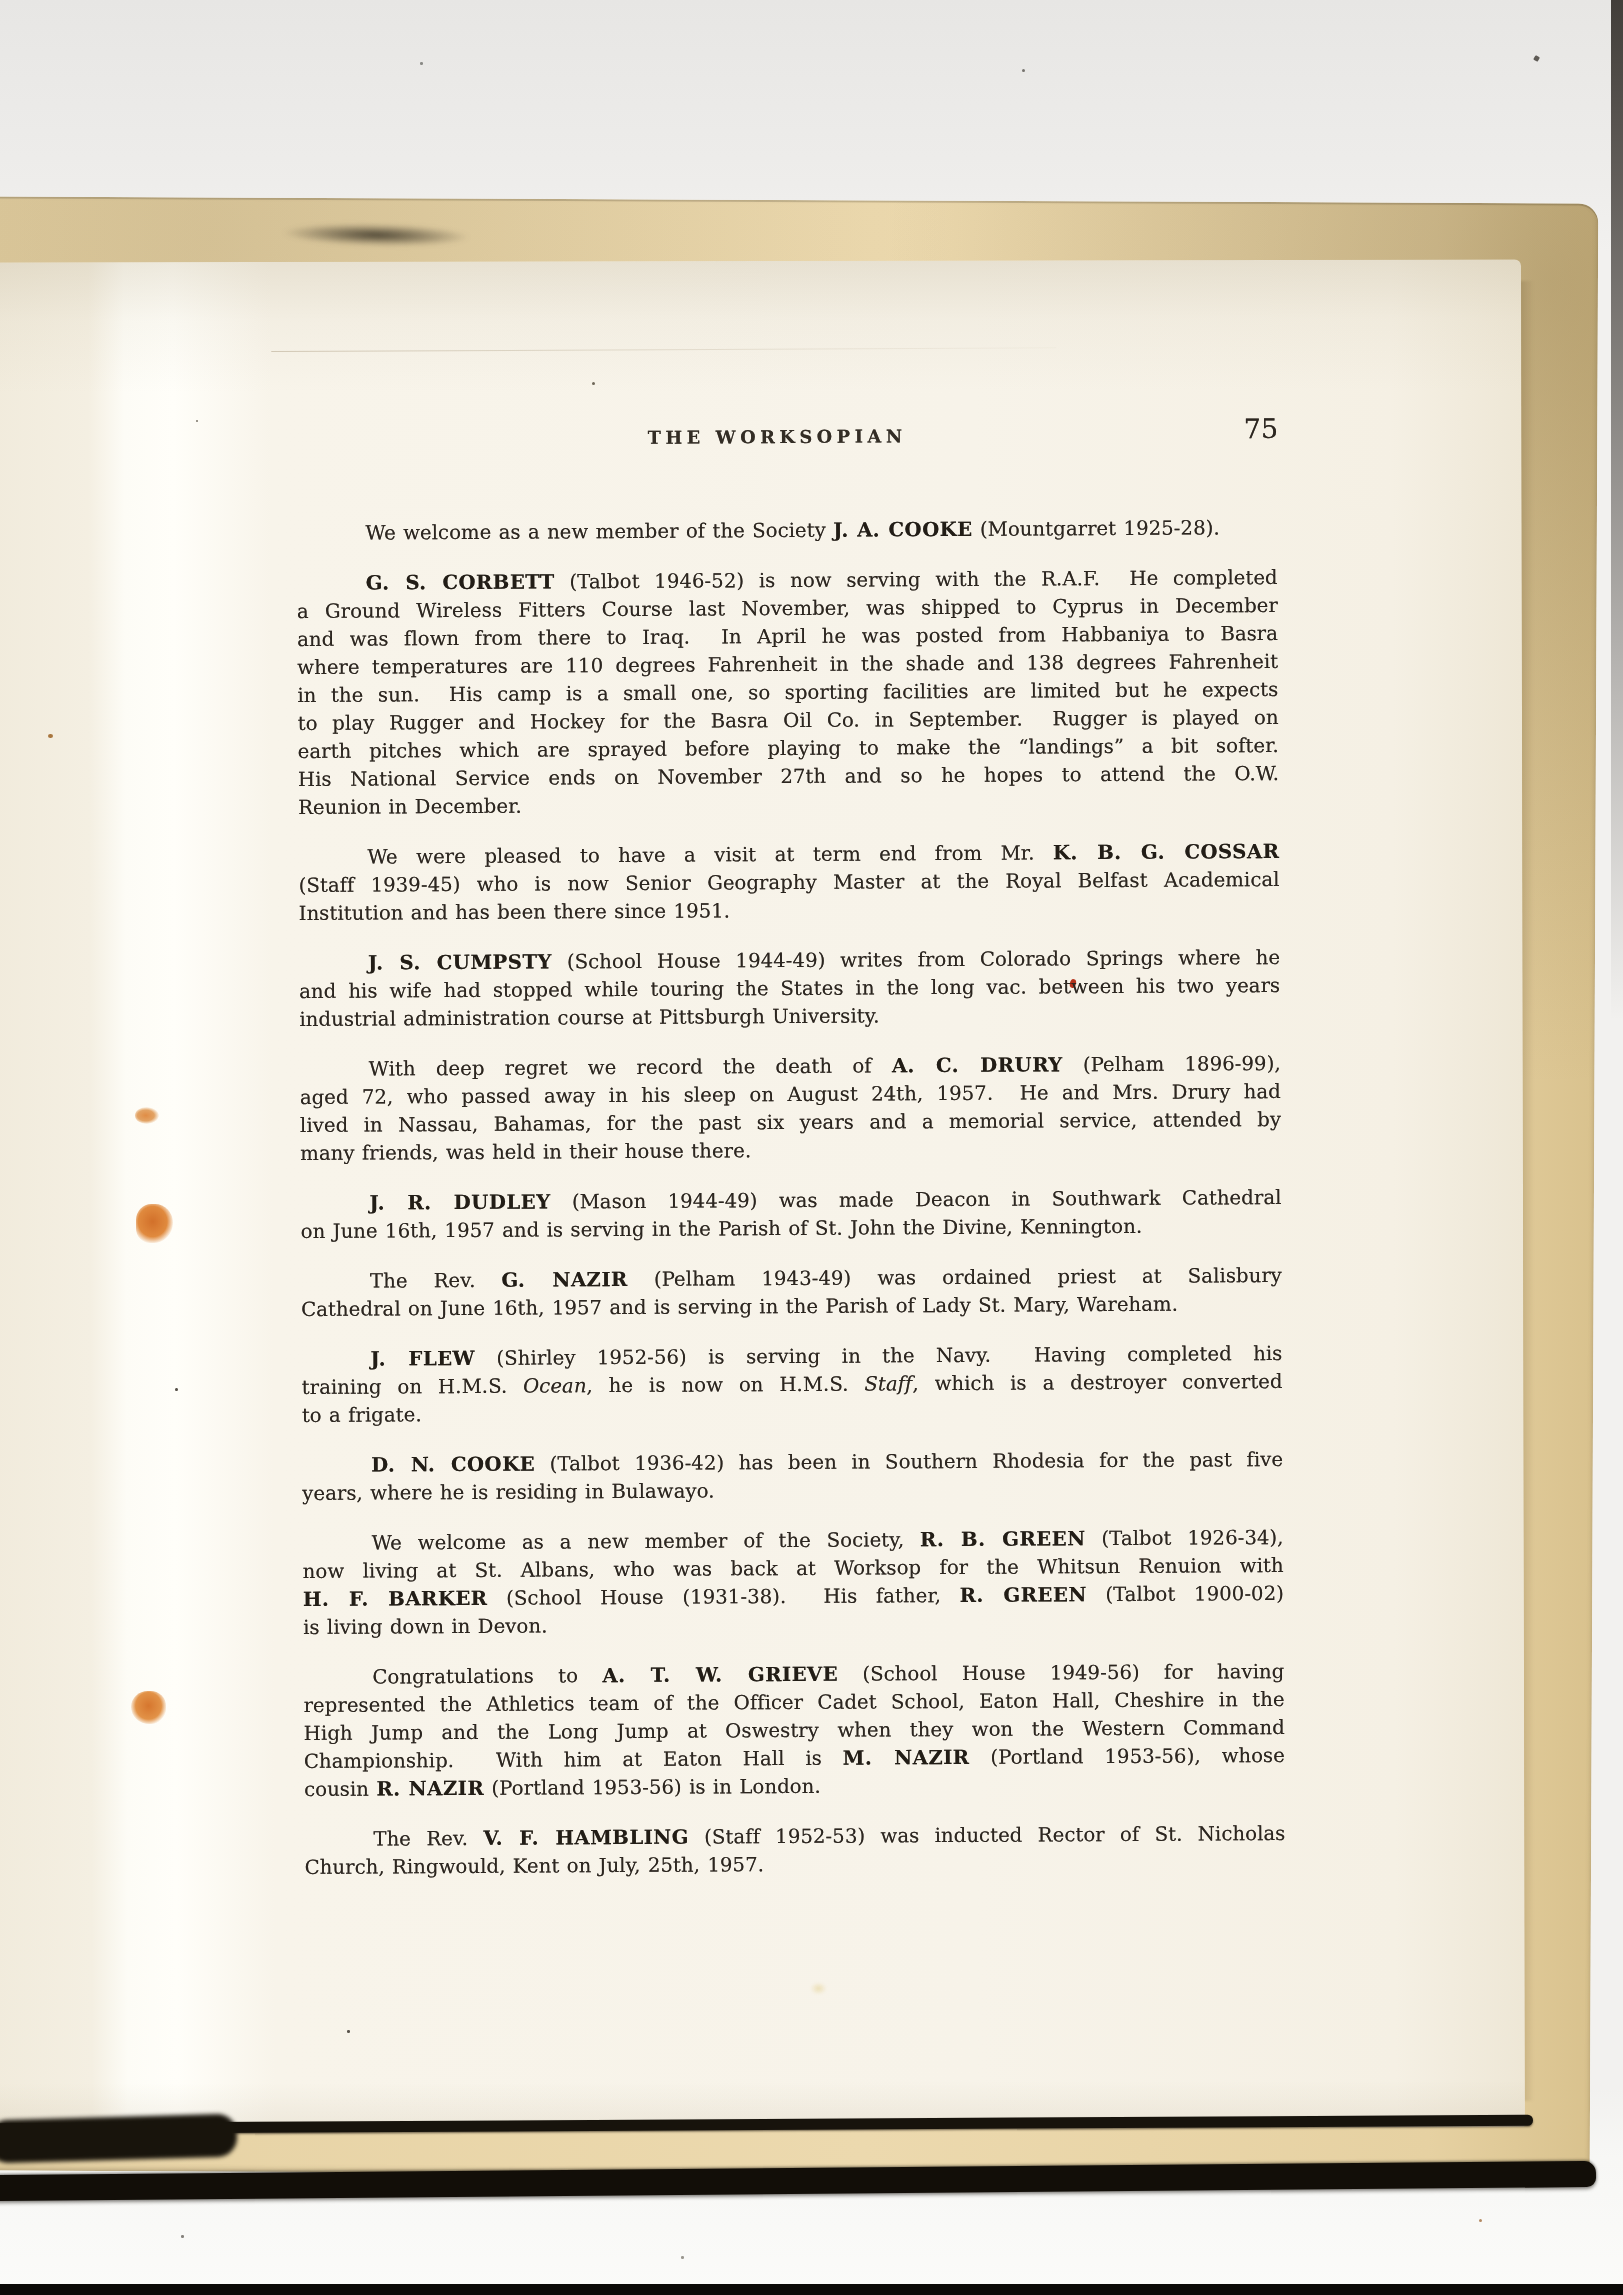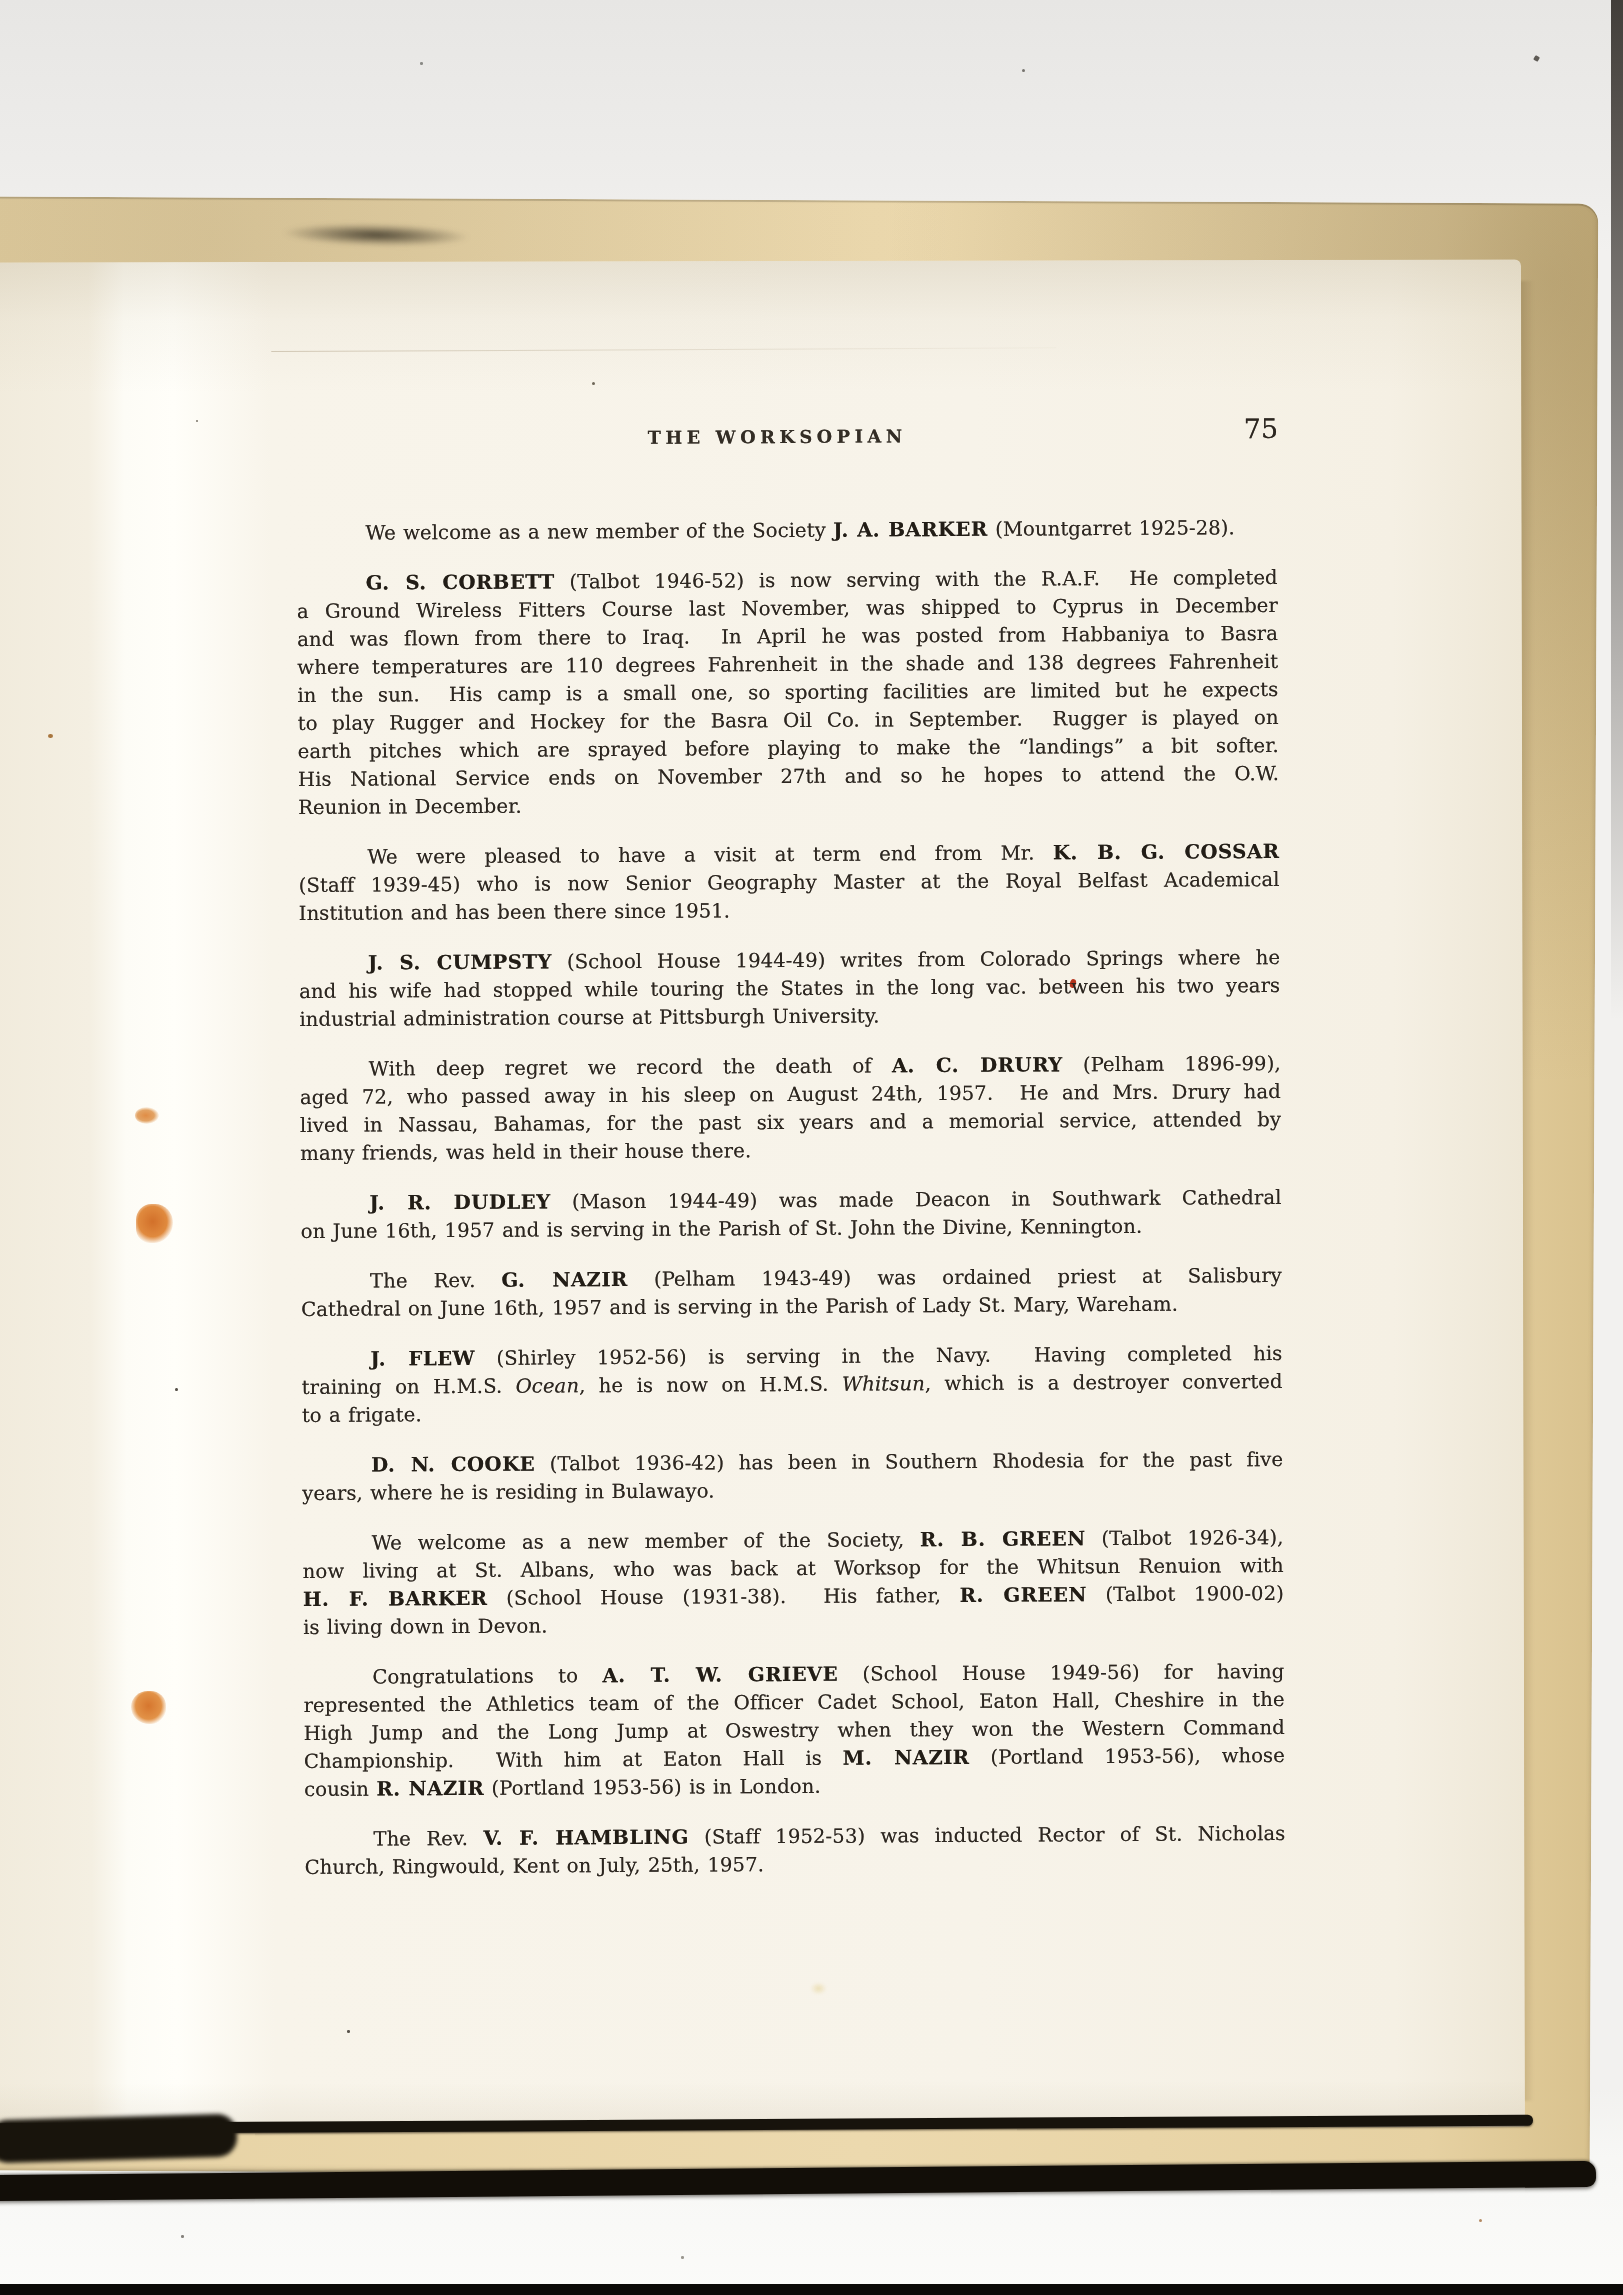--- a/index.html
+++ b/index.html
@@ -115,21 +115,21 @@
   <div class="speck" style="left:1479px;top:2219px;width:3.3px;height:3.3px;background:#b48a64"></div>
 
   <div class="content">
     <div class="text-block">
       <div class="running-head">
         <div class="head-title">THE  WORKSOPIAN</div>
         <div class="page-num">75</div>
       </div>
       <div id="paragraphs-host">
           <div class="para first">
-            <div class="line indent last"><span>We welcome as a new member of the Society </span><b>J. A. BARKER</b><span> (Mountgarret 1925-28).</span></div>
+            <div class="line indent last"><span>We welcome as a new member of the Society </span><b>J. A. COOKE</b><span> (Mountgarret 1925-28).</span></div>
           </div>
           <div class="para">
             <div class="line indent"><b>G. S. CORBETT</b><span> (Talbot 1946-52) is now serving with the R.A.F.&nbsp; He completed</span></div>
             <div class="line"><span>a Ground Wireless Fitters Course last November, was shipped to Cyprus in December</span></div>
             <div class="line"><span>and was flown from there to Iraq.&nbsp; In April he was posted from Habbaniya to Basra</span></div>
             <div class="line"><span>where temperatures are 110 degrees Fahrenheit in the shade and 138 degrees Fahrenheit</span></div>
             <div class="line"><span>in the sun.&nbsp; His camp is a small one, so sporting facilities are limited but he expects</span></div>
             <div class="line"><span>to play Rugger and Hockey for the Basra Oil Co. in September.&nbsp; Rugger is played on</span></div>
             <div class="line"><span>earth pitches which are sprayed before playing to make the “landings” a bit softer.</span></div>
             <div class="line"><span>His National Service ends on November 27th and so he hopes to attend the O.W.</span></div>
@@ -154,21 +154,21 @@
           <div class="para">
             <div class="line indent"><b>J. R. DUDLEY</b><span> (Mason 1944-49) was made Deacon in Southwark Cathedral</span></div>
             <div class="line last"><span>on June 16th, 1957 and is serving in the Parish of St. John the Divine, Kennington.</span></div>
           </div>
           <div class="para">
             <div class="line indent"><span>The Rev. </span><b>G. NAZIR</b><span> (Pelham 1943-49) was ordained priest at Salisbury</span></div>
             <div class="line last"><span>Cathedral on June 16th, 1957 and is serving in the Parish of Lady St. Mary, Wareham.</span></div>
           </div>
           <div class="para">
             <div class="line indent"><b>J. FLEW</b><span> (Shirley 1952-56) is serving in the Navy.&nbsp; Having completed his</span></div>
-            <div class="line"><span>training on H.M.S. </span><i>Ocean</i><span>, he is now on H.M.S. </span><i>Whitsun</i><span>, which is a destroyer converted</span></div>
+            <div class="line"><span>training on H.M.S. </span><i>Ocean</i><span>, he is now on H.M.S. </span><i>Staff</i><span>, which is a destroyer converted</span></div>
             <div class="line last"><span>to a frigate.</span></div>
           </div>
           <div class="para">
             <div class="line indent"><b>D. N. COOKE</b><span> (Talbot 1936-42) has been in Southern Rhodesia for the past five</span></div>
             <div class="line last"><span>years, where he is residing in Bulawayo.</span></div>
           </div>
           <div class="para">
             <div class="line indent"><span>We welcome as a new member of the Society, </span><b>R. B. GREEN</b><span> (Talbot 1926-34),</span></div>
             <div class="line"><span>now living at St. Albans, who was back at Worksop for the Whitsun Renuion with</span></div>
             <div class="line"><b>H. F. BARKER</b><span> (School House (1931-38).&nbsp; His father, </span><b>R. GREEN</b><span> (Talbot 1900-02)</span></div>

